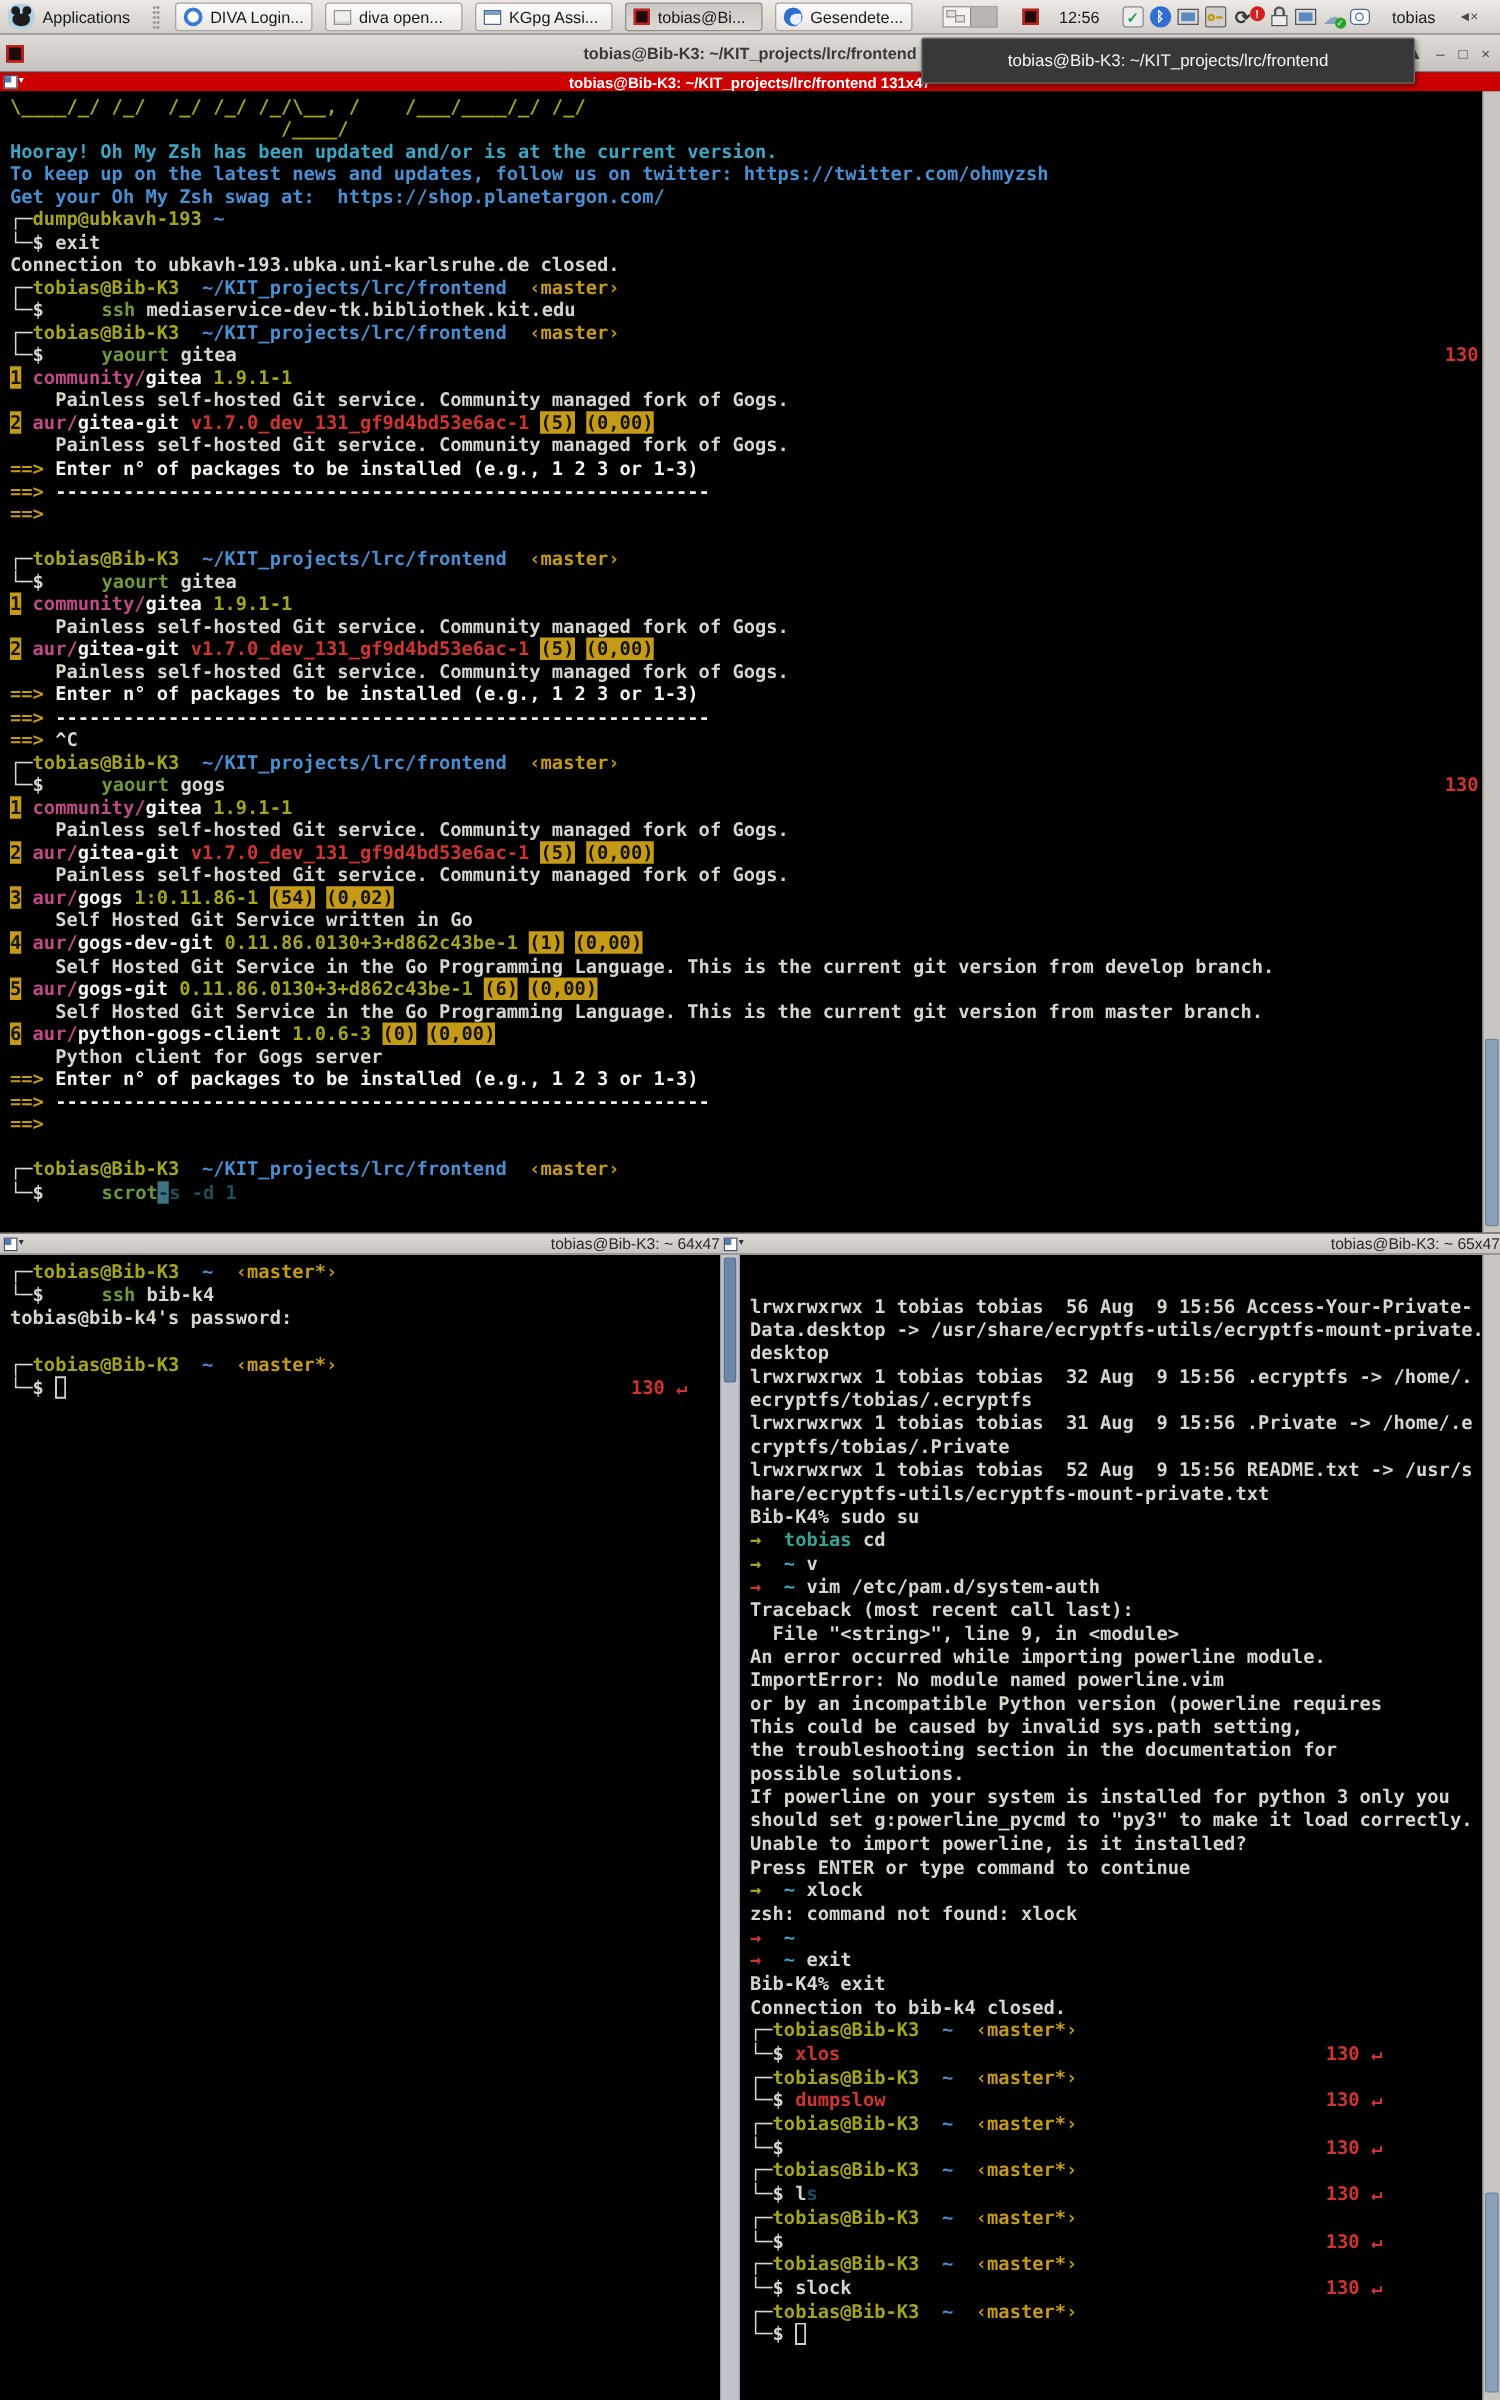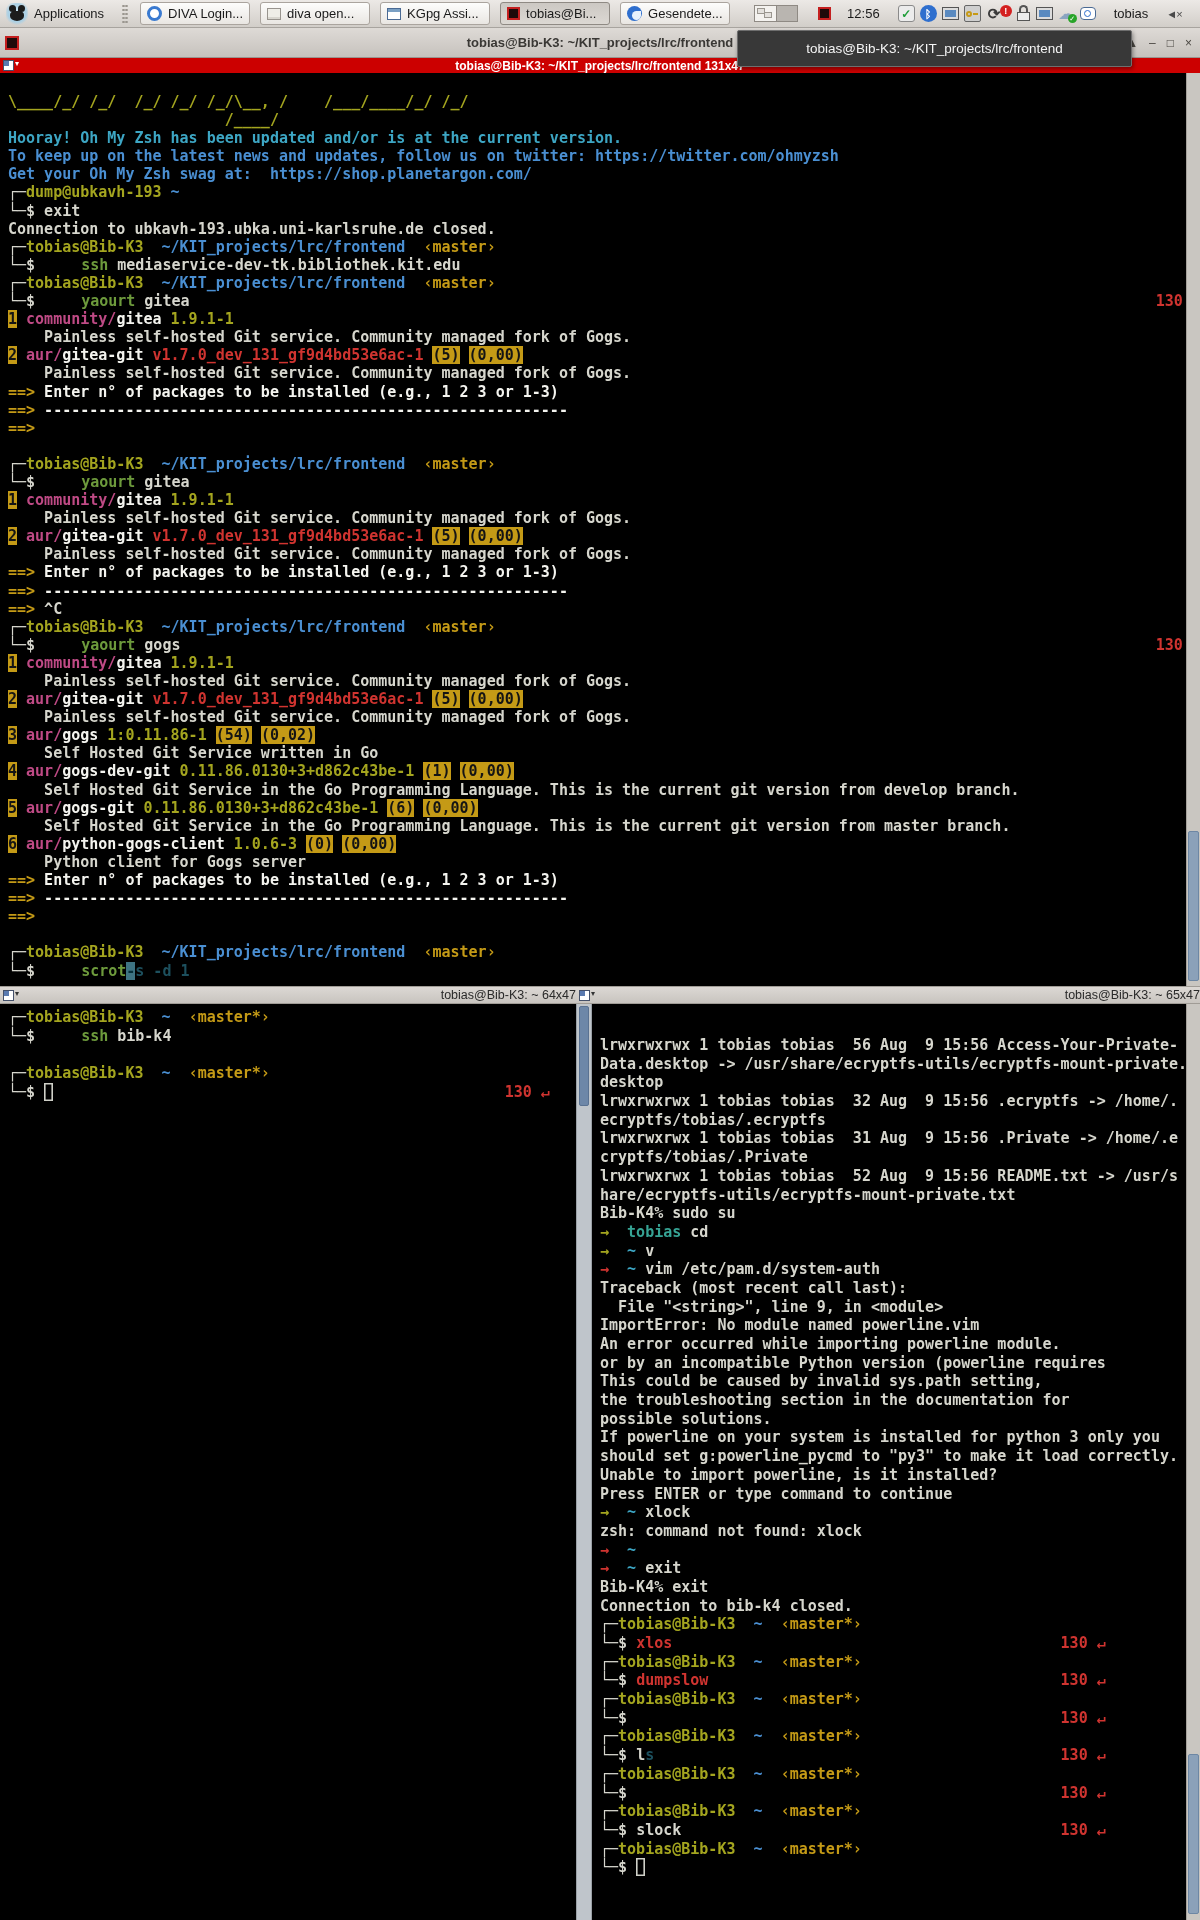--- a/index.html
+++ b/index.html
@@ -80,21 +80,21 @@
   .grid-ic::after { content:"▾"; position:absolute; left:11px; top:-2px; font-size:8px; color:#333; }
   .red-bar .grid-ic::after { color:#fff; }
   .split-bar { position:absolute; top:986px; height:18px; background:linear-gradient(#dcd8d4,#c8c4bf);
     border-top:1px solid #a09c96; border-bottom:1px solid #a09c96; display:flex; align-items:center; }
   .split-bar .stitle { position:absolute; left:0; right:0; text-align:right; font-size:12.5px; color:#2a2a2a; }
 
   
   .term { position:absolute; background:#000; overflow:hidden;
     font-family:"DejaVu Sans Mono", monospace; font-weight:bold; font-size:15px; color:#d6d6cd; }
   .term .tl { white-space:pre; }
-  .term-top { left:0; top:90px; width:1186px; height:913px; padding:3px 0 0 8px; }
+  .term-top { left:0; top:73px; width:1186px; height:913px; padding:3px 0 0 8px; }
   .term-top .tl { height:18.1px; line-height:18.1px; }
   .term-left { left:0; top:1004px; width:576px; height:916px; padding:4px 0 0 8px; }
   .term-right { left:592px; top:1032px; width:594px; height:916px; padding:4px 0 0 8px; }
   .term-left .tl, .term-right .tl { height:18.7px; line-height:18.7px; }
 
   .s-w  { color:var(--w,#d6d6cd); }
   .s-W  { color:var(--W,#f4f4ef); }
   .s-ol { color:var(--ol,#a4a51f); }
   .s-gd { color:var(--gd,#c49a16);margin-top:16px; }
   .s-bl { color:var(--bl,#4a8fd2); }
@@ -264,20 +264,21 @@
   <span class="stitle">tobias@Bib-K3: ~ 64x47</span>
 </div>
 <div class="split-bar" style="left:576px;width:624px">
   <span class="grid-ic"></span>
   <span class="stitle">tobias@Bib-K3: ~ 65x47</span>
 </div>
 
 <div class="term term-left">
     <div class="tl"><span class="s-w">┌─</span><span class="s-ol">tobias@Bib-K3</span><span class="s-w">  </span><span class="s-bl">~</span><span class="s-w">  </span><span class="s-gd">‹master*›</span></div>
     <div class="tl"><span class="s-w">└─$ </span><span class="s-gr">ssh</span><span class="s-w"> bib-k4</span></div>
+    <div class="tl"><span class="s-w">tobias@bib-k4's password:</span></div>
     <div class="tl"> </div>
     <div class="tl"><span class="s-w">┌─</span><span class="s-ol">tobias@Bib-K3</span><span class="s-w">  </span><span class="s-bl">~</span><span class="s-w">  </span><span class="s-gd">‹master*›</span></div>
     <div class="tl"><span class="s-w">└─$ </span><span class="s-hol"> </span><span>                                                  </span><span class="s-rd">130 ↵</span></div>
   </div>
 <div class="divider">
     <span class="thumb"></span>
   </div>
 <div class="term term-right">
     <div class="tl"><span class="s-w">lrwxrwxrwx 1 tobias tobias  56 Aug  9 15:56 Access-Your-Private-</span></div>
     <div class="tl"><span class="s-w">Data.desktop -&gt; /usr/share/ecryptfs-utils/ecryptfs-mount-private.</span></div>
@@ -287,22 +288,22 @@
     <div class="tl"><span class="s-w">lrwxrwxrwx 1 tobias tobias  31 Aug  9 15:56 .Private -&gt; /home/.e</span></div>
     <div class="tl"><span class="s-w">cryptfs/tobias/.Private</span></div>
     <div class="tl"><span class="s-w">lrwxrwxrwx 1 tobias tobias  52 Aug  9 15:56 README.txt -&gt; /usr/s</span></div>
     <div class="tl"><span class="s-w">hare/ecryptfs-utils/ecryptfs-mount-private.txt</span></div>
     <div class="tl"><span class="s-w">Bib-K4% sudo su</span></div>
     <div class="tl"><span class="s-ol">→  </span><span class="s-tl">tobias</span><span class="s-w"> cd</span></div>
     <div class="tl"><span class="s-ol">→  </span><span class="s-cy">~</span><span class="s-w"> v</span></div>
     <div class="tl"><span class="s-rd">→  </span><span class="s-cy">~</span><span class="s-w"> vim /etc/pam.d/system-auth</span></div>
     <div class="tl"><span class="s-w">Traceback (most recent call last):</span></div>
     <div class="tl"><span class="s-w">  File "&lt;string&gt;", line 9, in &lt;module&gt;</span></div>
+    <div class="tl"><span class="s-w">An error occurred while importing powerline module.</span></div>
     <div class="tl"><span class="s-w">ImportError: No module named powerline.vim</span></div>
-    <div class="tl"><span class="s-w">An error occurred while importing powerline module.</span></div>
     <div class="tl"><span class="s-w">or by an incompatible Python version (powerline requires</span></div>
     <div class="tl"><span class="s-w">This could be caused by invalid sys.path setting,</span></div>
     <div class="tl"><span class="s-w">the troubleshooting section in the documentation for</span></div>
     <div class="tl"><span class="s-w">possible solutions.</span></div>
     <div class="tl"><span class="s-w">If powerline on your system is installed for python 3 only you</span></div>
     <div class="tl"><span class="s-w">should set g:powerline_pycmd to "py3" to make it load correctly.</span></div>
     <div class="tl"><span class="s-w">Unable to import powerline, is it installed?</span></div>
     <div class="tl"><span class="s-w">Press ENTER or type command to continue</span></div>
     <div class="tl"><span class="s-ol">→  </span><span class="s-cy">~</span><span class="s-w"> xlock</span></div>
     <div class="tl"><span class="s-w">zsh: command not found: xlock</span></div>

